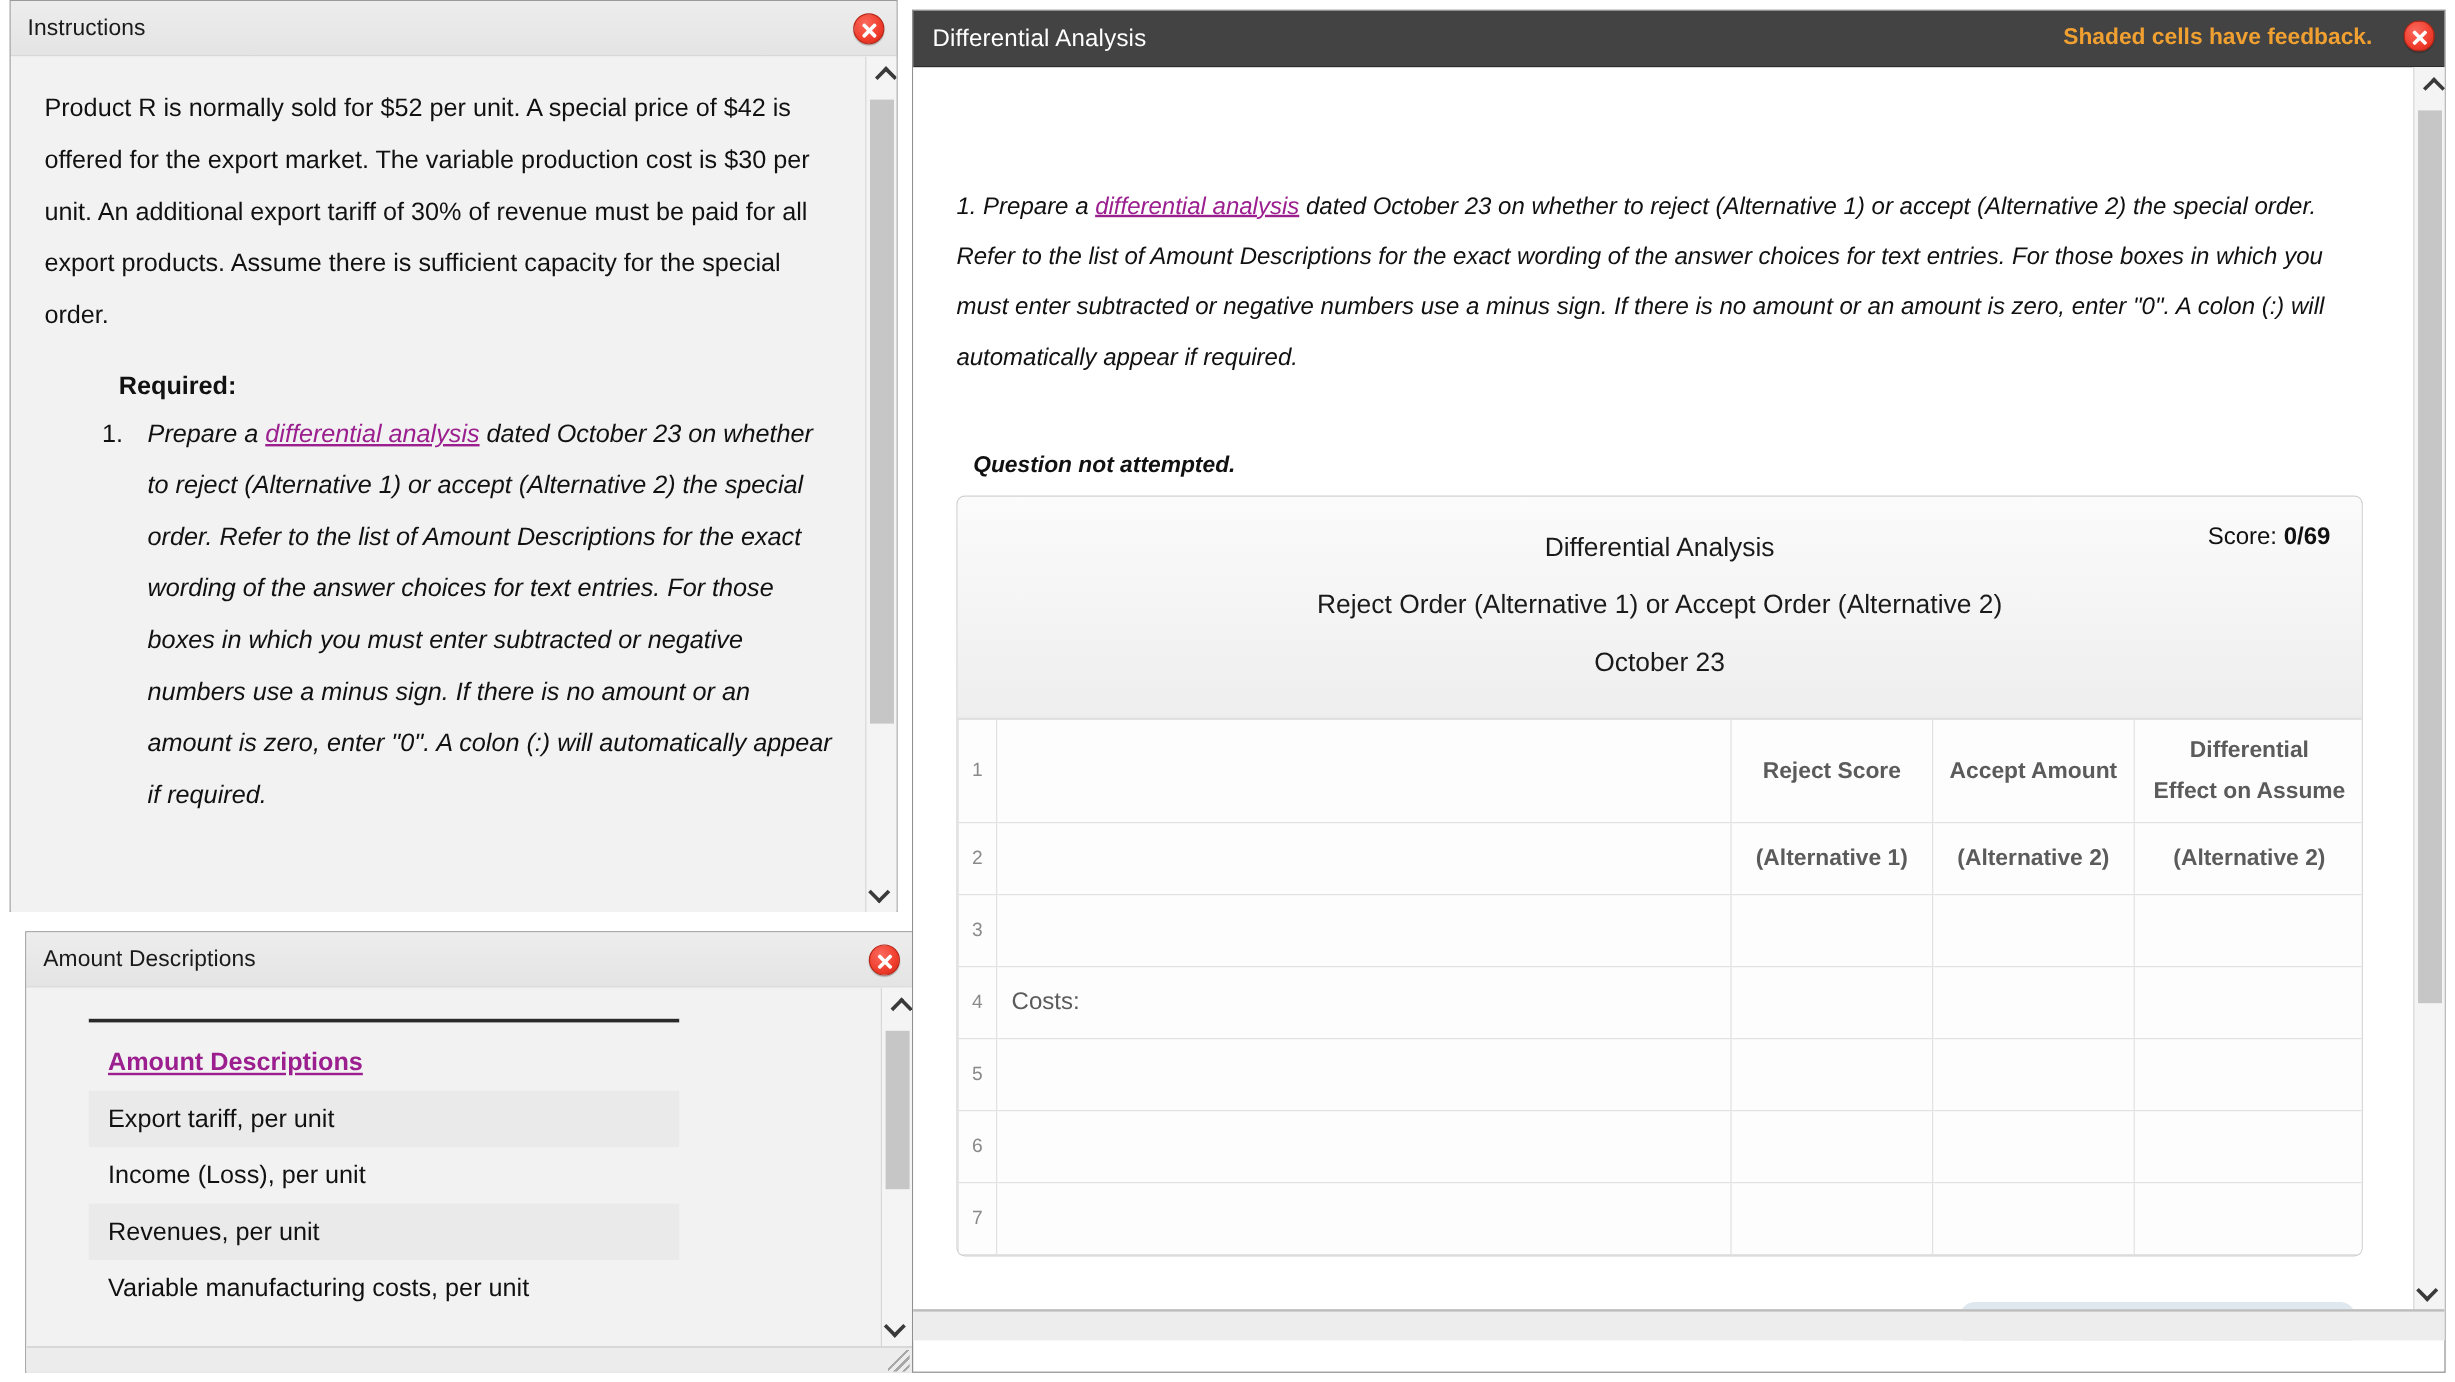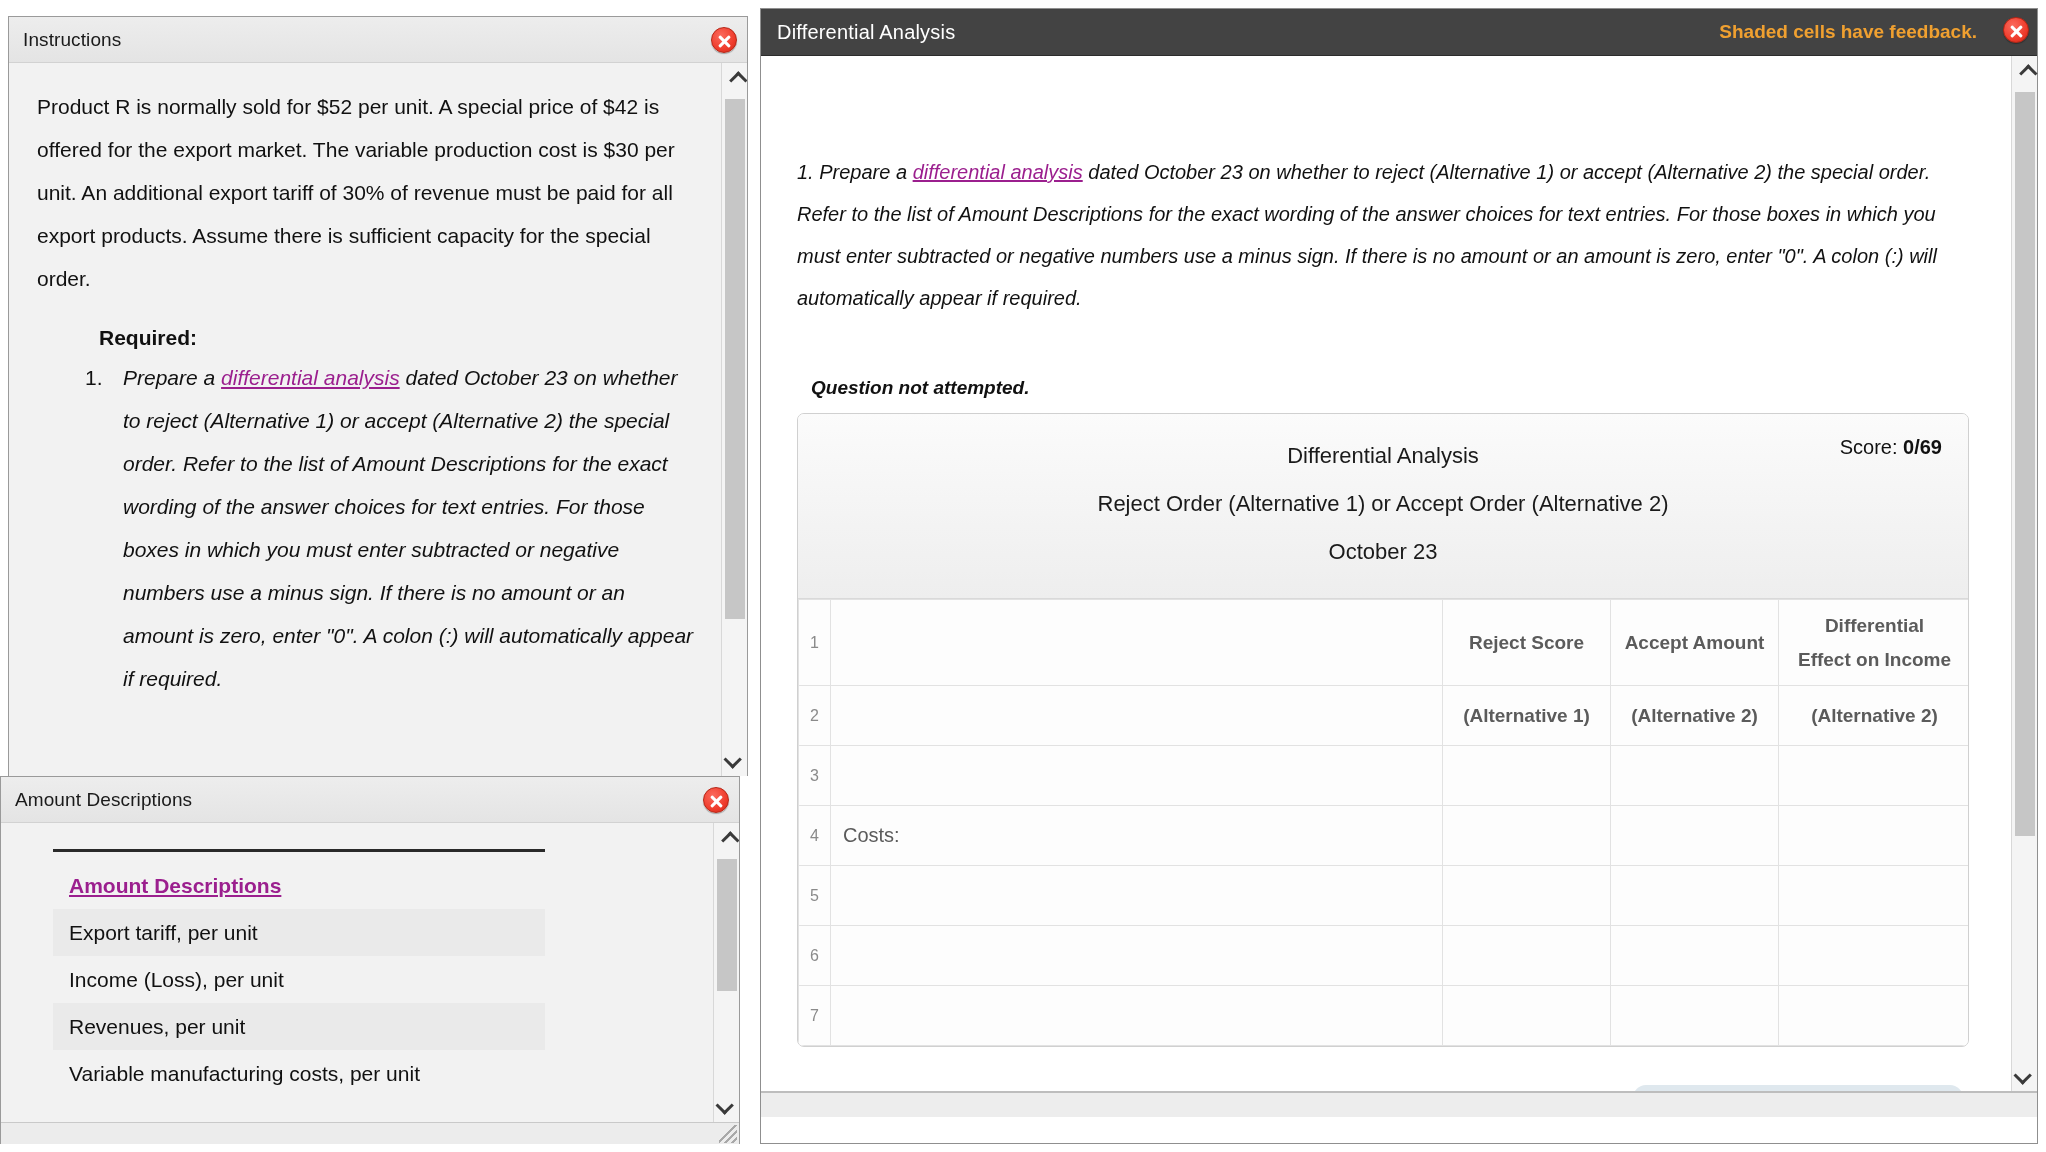--- a/index.html
+++ b/index.html
@@ -84,21 +84,21 @@
   }
   .chev.up { transform: rotate(135deg) translate(-2px,-2px); }
   .chev.dn { transform: rotate(-45deg) translate(-2px,-2px); }
   .sb-thumb {
     position: absolute; left: 3px; width: 20px;
     background: #c6c6c6;
     cursor: pointer;
   }
 
   
-  #instructions-window { left: 8px; top: 16px; width: 740px; height: 760px; }
+  #instructions-window { left: 8px; top: 0; width: 740px; height: 760px; }
   #instructions-window .win-body { height: 713px; }
 
   .ins-scroll {
     position: absolute;
     left: 0; top: 0; right: 26px; bottom: 0;
     padding: 22px 26px 10px 28px;
     overflow: hidden;
   }
   .ins-para {
     font-size: 21px;
@@ -126,21 +126,21 @@
     font-style: normal;
     font-weight: normal;
   }
   .xlink {
     color: #9b1f8e;
     text-decoration: underline;
     cursor: pointer;
   }
 
   
-  #amount-window { left: 0; top: 776px; width: 740px; height: 368px; }
+  #amount-window { left: 21px; top: 776px; width: 740px; height: 368px; }
   #amount-window .win-body { height: 321px; }
 
   .amt-scroll {
     position: absolute;
     left: 0; top: 0; right: 26px; bottom: 22px;
     padding: 26px 0 0 52px;
     overflow: hidden;
   }
   .amt-rule {
     width: 492px; height: 0;
@@ -407,21 +407,21 @@
             <div class="line">October 23</div>
           </div>
 
           <table class="grid">
             <tbody>
                 <tr class="hdr">
               <td class="rownum">1</td>
               <td class="label"></td>
               <td class="amt">Reject Score</td>
               <td class="amt">Accept Amount</td>
-              <td class="amt wide"><span>Differential</span><br><span>Effect on Income</span></td>
+              <td class="amt wide"><span>Differential</span><br><span>Effect on Assume</span></td>
             </tr>
             <tr class="sub">
               <td class="rownum">2</td>
               <td class="label"></td>
               <td class="amt">(Alternative 1)</td>
               <td class="amt">(Alternative 2)</td>
               <td class="amt wide">(Alternative 2)</td>
             </tr>
             <tr>
               <td class="rownum">3</td>

